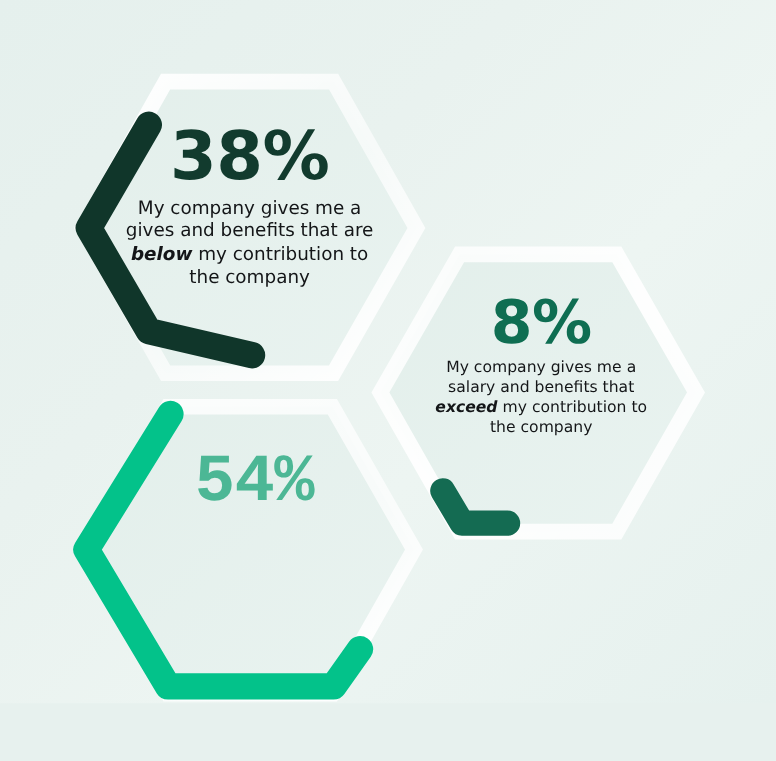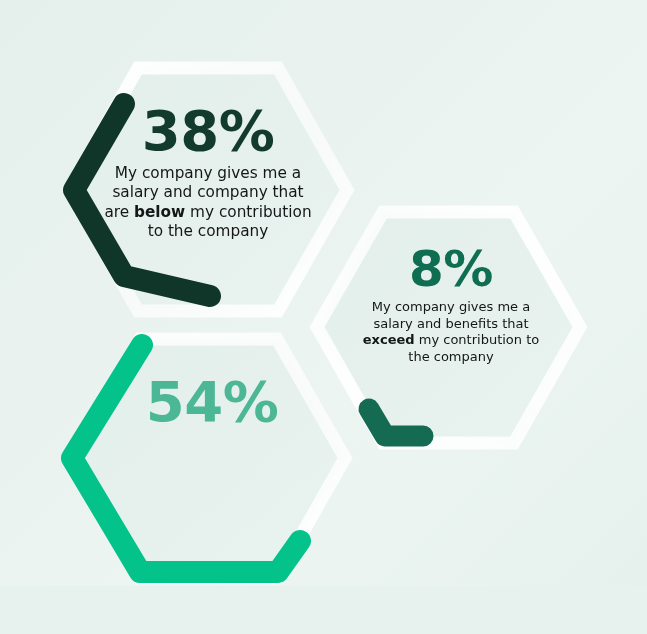--- a/index.html
+++ b/index.html
@@ -46,20 +46,21 @@
 
   .desc {
     font-size: 15.3px;
     line-height: 1.27;
     color: #141618;
     margin: 0;
   }
 
   .desc b {
     font-weight: 700;
+    font-style: italic;
   }
 
   
   #card-below {
     left: 104px;
     top: 104px;
     width: 208px;
   }
   #card-below .pct {
     font-size: 56px;
@@ -82,20 +83,21 @@
 
   
   #card-match {
     left: 108px;
     top: 375px;
     width: 208px;
   }
   #card-match .pct {
     font-size: 56px;
     color: #4cb795;
+    font-family: Liberation Mono, monospace;
   }
 </style>
 </head>
 <body>
 
 <div id="infographic">
 
   <svg id="hex-canvas" viewBox="0 0 647 634" aria-hidden="true">
     <defs>
       <linearGradient id="gBorder1" x1="0" y1="0" x2="1" y2="1">
@@ -130,21 +132,21 @@
     </g>
 
     <g>
       <polygon points="140,339 277,339 345,458 277,578 140,578 72,458" fill="url(#gFill)" stroke="url(#gBorder3)" stroke-width="13"></polygon>
       <path d="M 142,345 L 72,458 L 140,572 L 278,572 L 300,541" fill="none" stroke="#03c28a" stroke-width="22" stroke-linecap="round" stroke-linejoin="round"></path>
     </g>
   </svg>
 
   <div class="card-text" id="card-below">
     <div class="pct">38%</div>
-    <p class="desc"><span>My company gives me a salary and company that are </span><b>below</b><span> my contribution to the company</span></p>
+    <p class="desc"><span>My company gives me a gives and benefits that are </span><b>below</b><span> my contribution to the company</span></p>
   </div>
 
   <div class="card-text" id="card-exceed">
     <div class="pct">8%</div>
     <p class="desc"><span>My company gives me a salary and benefits that </span><b>exceed</b><span> my contribution to the company</span></p>
   </div>
 
   <div class="card-text" id="card-match">
     <div class="pct">54%</div>
   </div>

